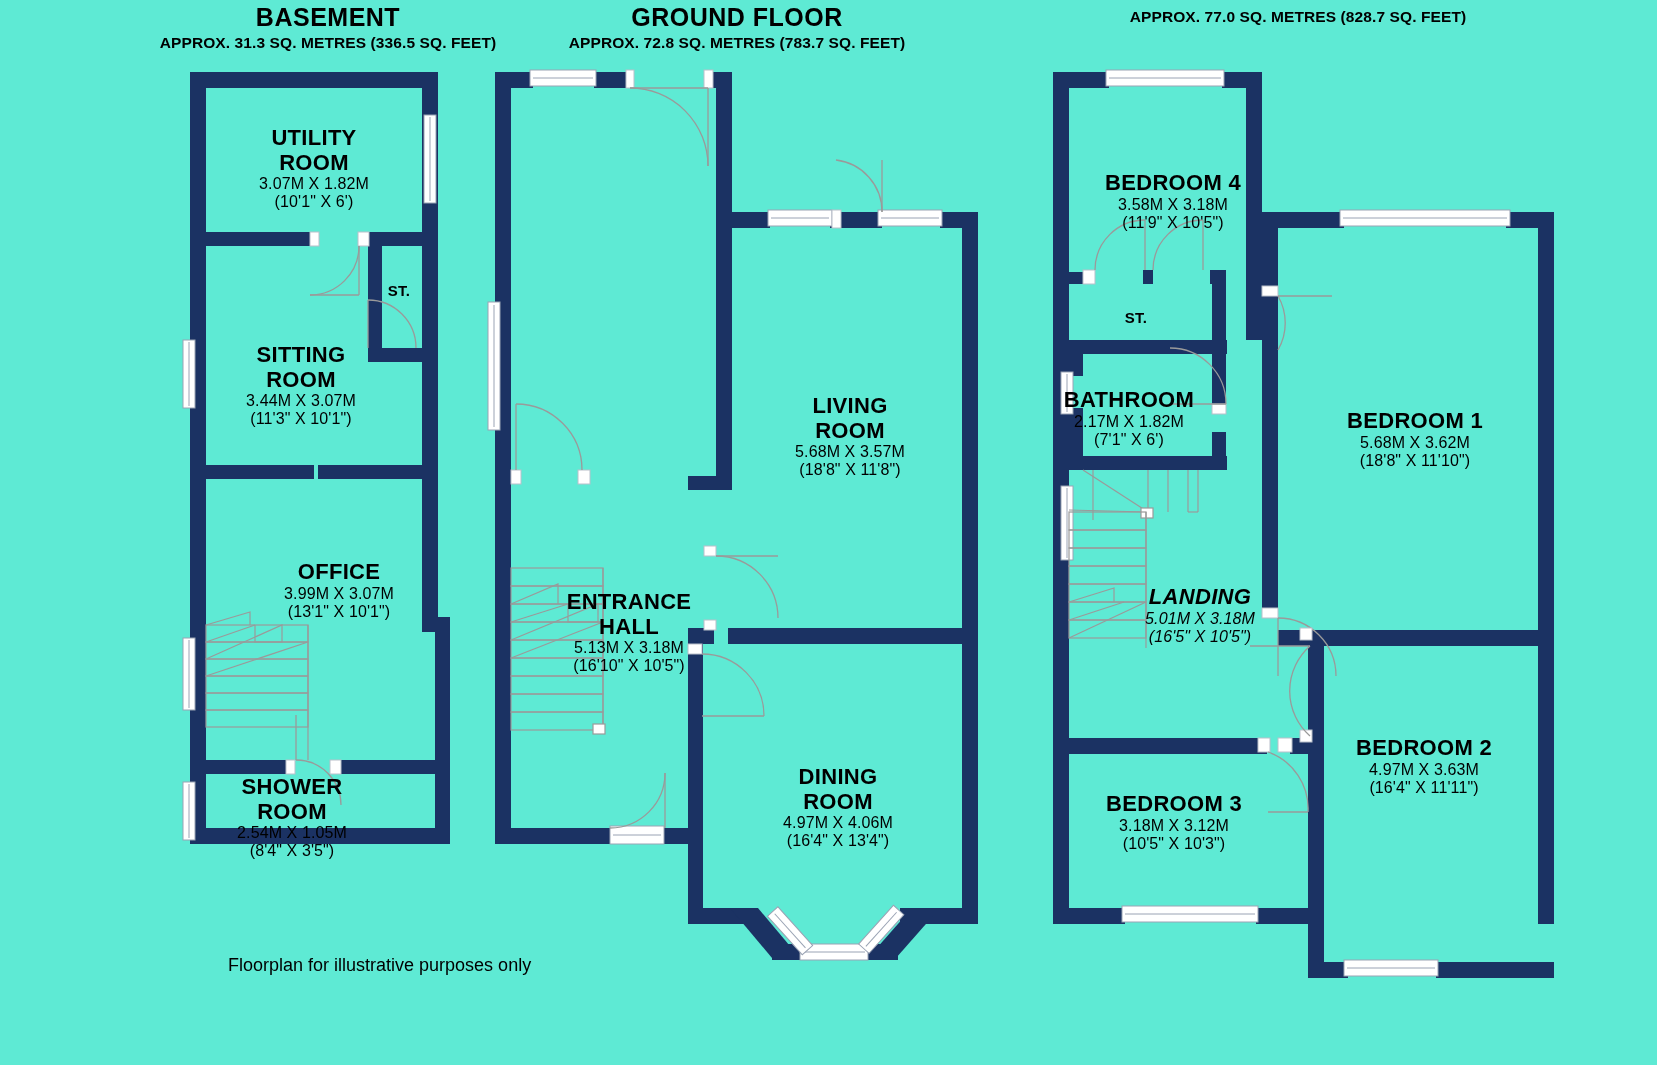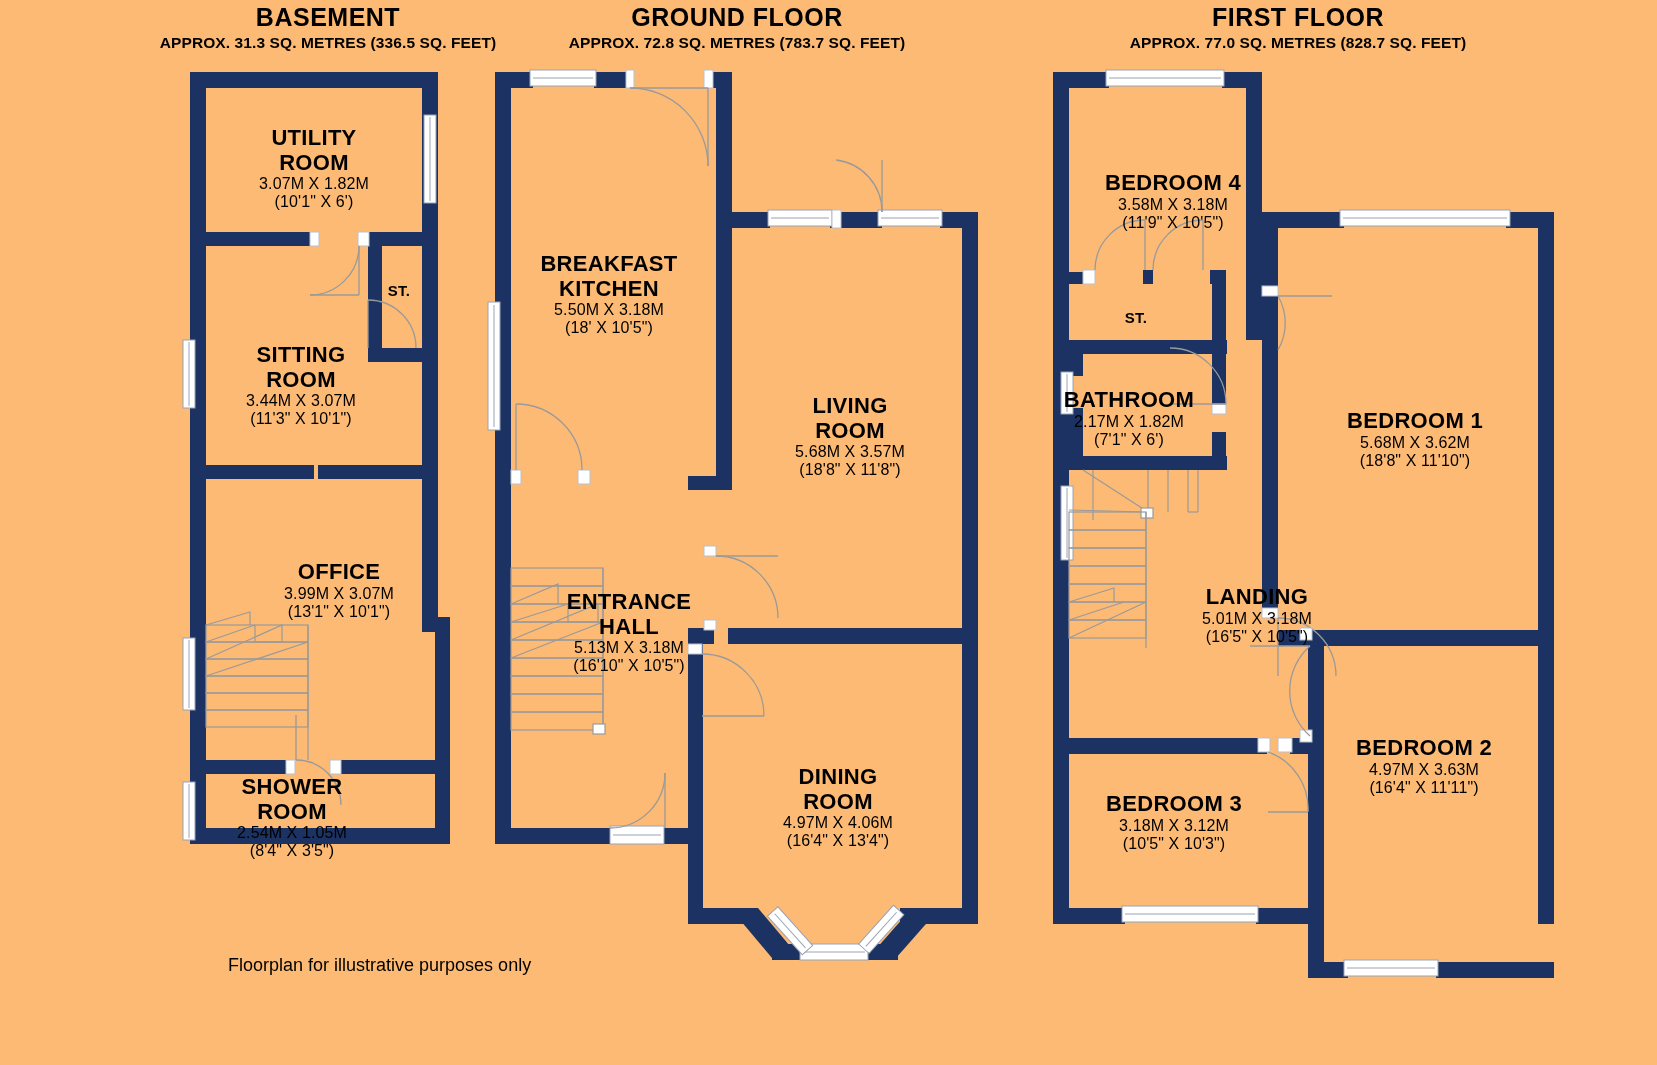--- a/index.html
+++ b/index.html
@@ -5,21 +5,21 @@
   * { box-sizing: border-box; }
   html, body {
     margin: 0; padding: 0;
     background: #ffffff;
     font-family: "Liberation Sans", sans-serif;
   }
   #page {
     position: relative;
     width: 1657px;
     height: 1065px;
-    background: #fdba74;
+    background: #5eead4;
     overflow: hidden;
   }
 
   
   .floor-head {
     position: absolute;
     text-align: center;
     color: #000;
   }
   .floor-head .ft {
@@ -92,21 +92,20 @@
     <div class="ft">BASEMENT</div>
     <div class="fs">APPROX. 31.3 SQ. METRES (336.5 SQ. FEET)</div>
   </div>
 
   <div class="floor-head" style="left:537px; top:4px; width:400px;">
     <div class="ft">GROUND FLOOR</div>
     <div class="fs">APPROX. 72.8 SQ. METRES (783.7 SQ. FEET)</div>
   </div>
 
   <div class="floor-head" style="left:1098px; top:4px; width:400px;">
-    <div class="ft">FIRST FLOOR</div>
     <div class="fs">APPROX. 77.0 SQ. METRES (828.7 SQ. FEET)</div>
   </div>
 
   <svg class="plan" width="1657" height="1065" viewBox="0 0 1657 1065" aria-hidden="true">
 
     <g>
 
       <rect class="wall" x="190" y="72" width="16" height="772"></rect>
 
       <rect class="wall" x="190" y="72" width="248" height="16"></rect>
@@ -448,26 +447,20 @@
     <div class="rd">(13'1" X 10'1")</div>
   </div>
 
   <div class="rlabel" style="left:292px; top:775px;">
     <div class="rn">SHOWER</div>
     <div class="rn">ROOM</div>
     <div class="rd">2.54M X 1.05M</div>
     <div class="rd">(8'4" X 3'5")</div>
   </div>
 
-  <div class="rlabel" style="left:609px; top:252px;">
-    <div class="rn">BREAKFAST</div>
-    <div class="rn">KITCHEN</div>
-    <div class="rd">5.50M X 3.18M</div>
-    <div class="rd">(18' X 10'5")</div>
-  </div>
 
   <div class="rlabel" style="left:850px; top:394px;">
     <div class="rn">LIVING</div>
     <div class="rn">ROOM</div>
     <div class="rd">5.68M X 3.57M</div>
     <div class="rd">(18'8" X 11'8")</div>
   </div>
 
   <div class="rlabel" style="left:629px; top:590px;">
     <div class="rn">ENTRANCE</div>
@@ -498,21 +491,21 @@
     <div class="rd">2.17M X 1.82M</div>
     <div class="rd">(7'1" X 6')</div>
   </div>
 
   <div class="rlabel" style="left:1415px; top:409px;">
     <div class="rn">BEDROOM 1</div>
     <div class="rd">5.68M X 3.62M</div>
     <div class="rd">(18'8" X 11'10")</div>
   </div>
 
-  <div class="rlabel" style="left:1257px; top:585px;">
+  <div class="rlabel" style="left:1200px; top:585px;font-style:italic;">
     <div class="rn">LANDING</div>
     <div class="rd">5.01M X 3.18M</div>
     <div class="rd">(16'5" X 10'5")</div>
   </div>
 
   <div class="rlabel" style="left:1174px; top:792px;">
     <div class="rn">BEDROOM 3</div>
     <div class="rd">3.18M X 3.12M</div>
     <div class="rd">(10'5" X 10'3")</div>
   </div>

